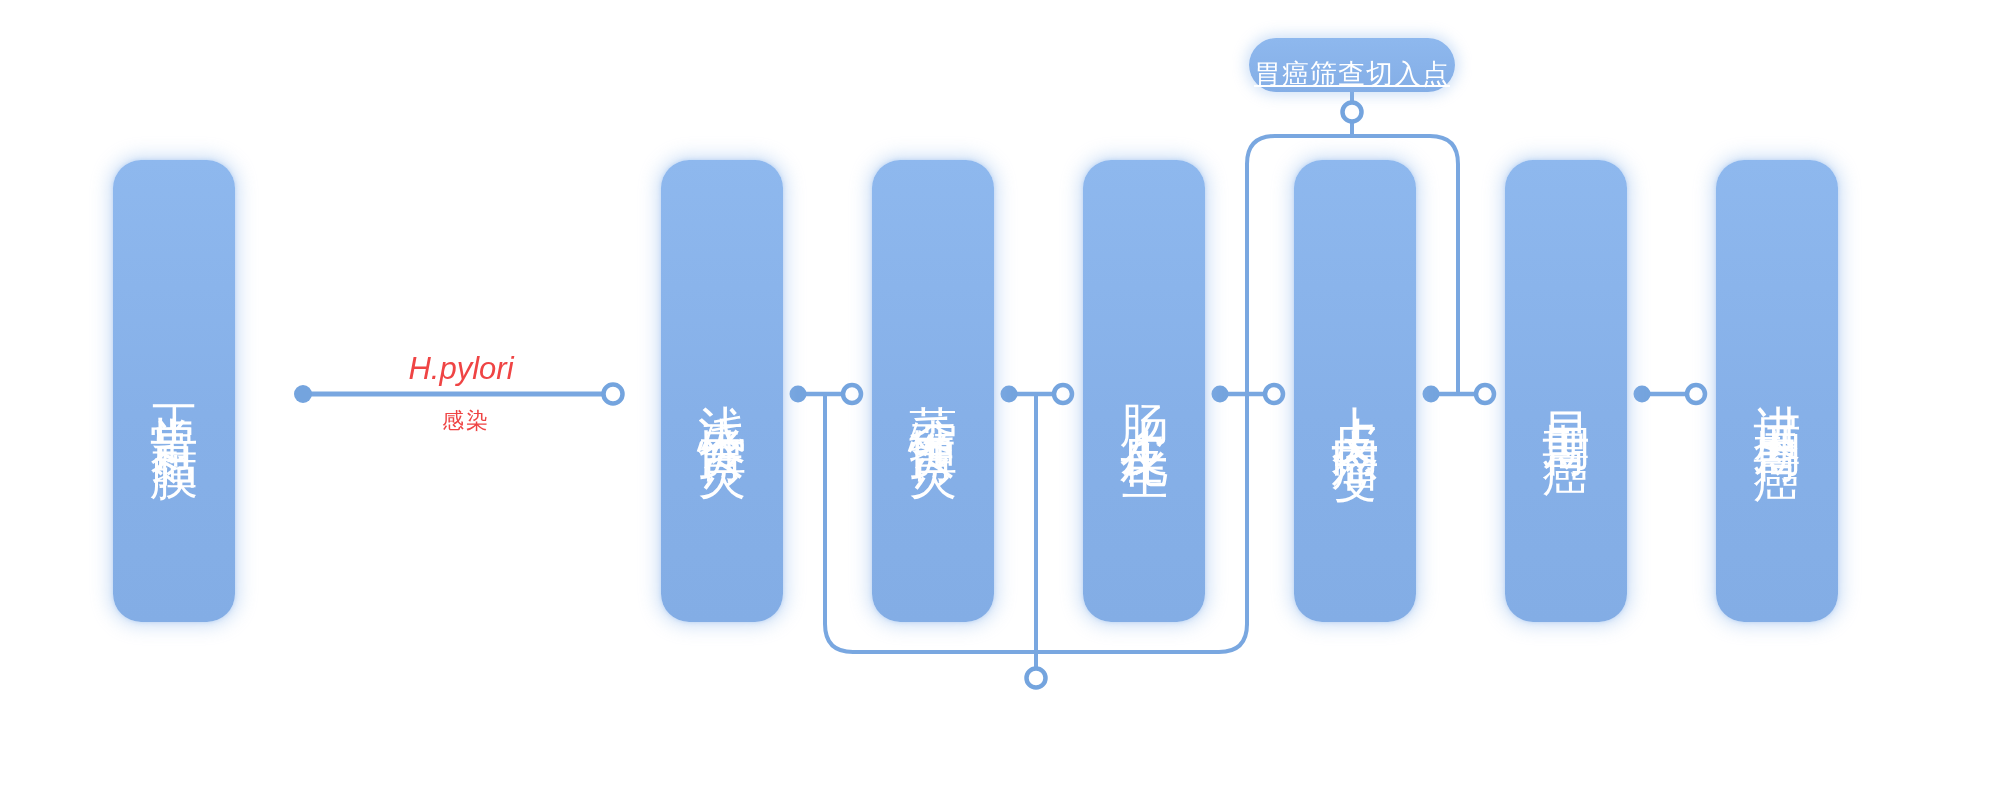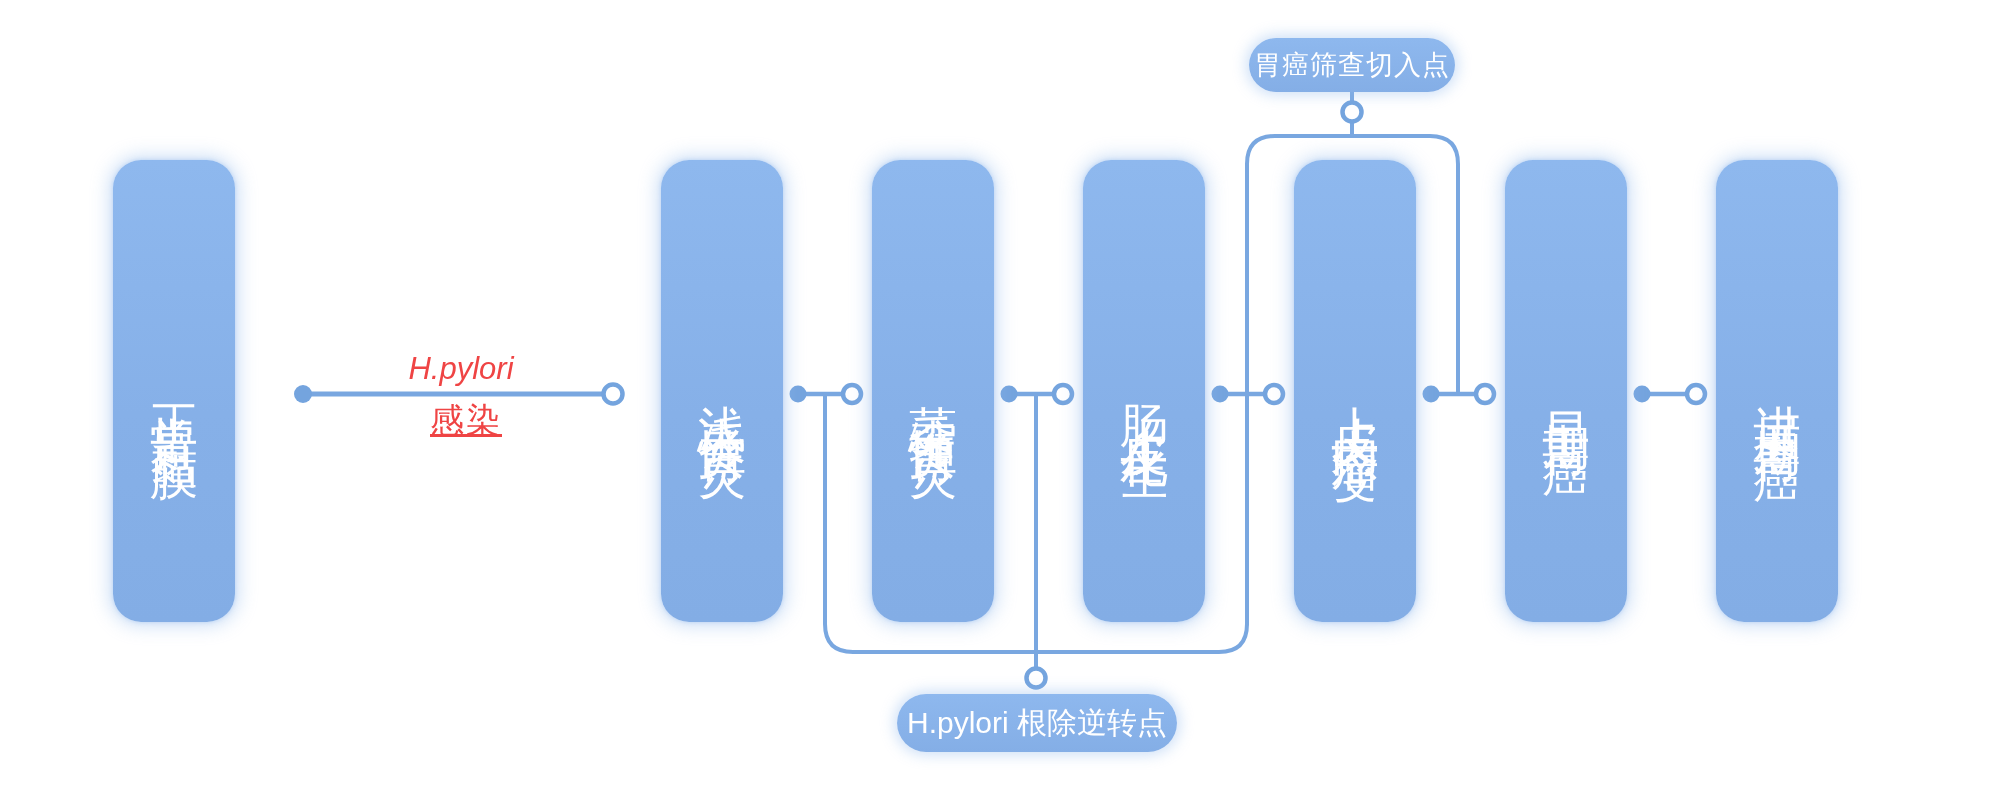--- a/index.html
+++ b/index.html
@@ -39,24 +39,25 @@
     line-height:1;
     white-space:nowrap;
   }
   
   .pill{
     position:absolute;
     background:linear-gradient(180deg,#8eb8ee,#84aee6);
     border-radius:29px;
     box-shadow:0 0 14px 3px rgba(146,186,238,0.45);
     display:flex;
-    align-items:center;
+    align-items:flex-end;
     justify-content:center;
     color:#ffffff;
     white-space:nowrap;
+    text-decoration:underline;
   }
   #screening-pill{
     left:1249px; top:38px;
     width:206px; height:54px;
     font-size:27px;
     letter-spacing:1px;
   }
   #eradication-pill{
     left:897px; top:694px;
     width:280px; height:58px;
@@ -69,23 +70,22 @@
     transform:translate(-50%,-50%);
     white-space:nowrap;
   }
   #hp-name{
     left:461px; top:369px;
     font-size:31px;
     font-style:italic;
   }
   #hp-word{
     left:466px; top:421px;
-    font-size:34px;
+    font-size:22px;
     letter-spacing:2px;
-    text-decoration:underline;
   }
   
   #wires{
     position:absolute;
     left:0; top:0;
     width:2000px;
     height:785px;
     pointer-events:none;
   }
 </style>
@@ -159,20 +159,17 @@
   <div class="stage" style="left:1505px">
     <span class="stage-label">早期胃癌</span>
   </div>
   <div class="stage" style="left:1716px">
     <span class="stage-label">进展期胃癌</span>
   </div>
 
   <div class="pill" id="screening-pill">
     <span>胃癌筛查切入点</span>
   </div>
-  <div class="pill" id="eradication-pill">
-    <span>H.pylori 根除逆转点</span>
-  </div>
 
   <div class="edge-label" id="hp-name">H.pylori</div>
   <div class="edge-label" id="hp-word">感染</div>
 
 </div>
 
 </body></html>

